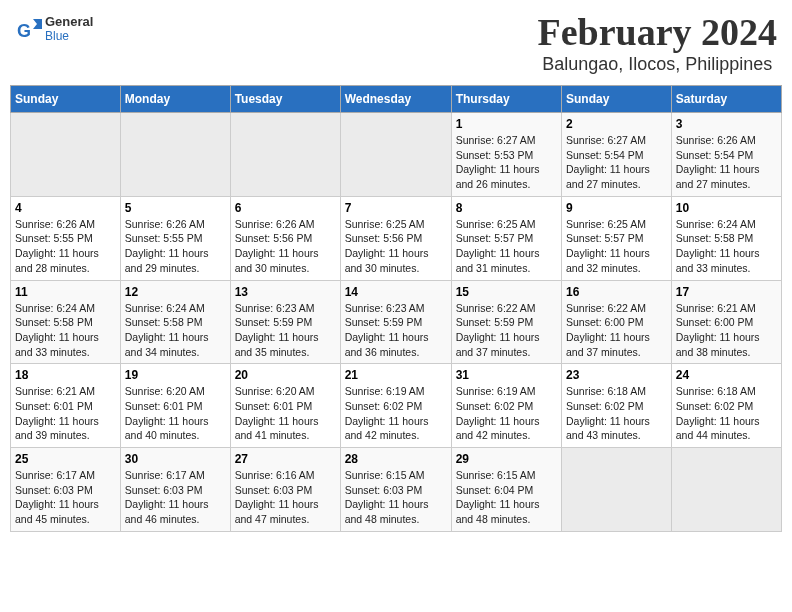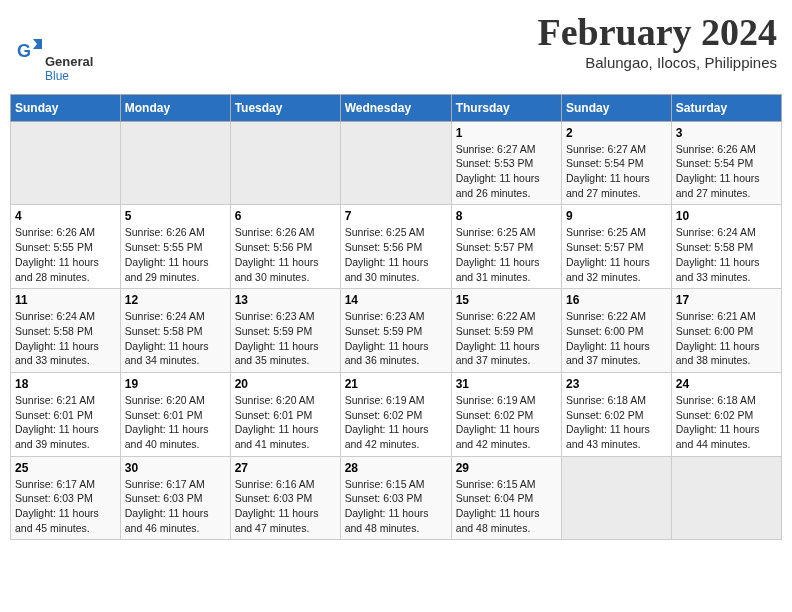--- a/index.html
+++ b/index.html
@@ -30,22 +30,23 @@
     .title-block {
       text-align: right;
     }
     .cal-title {
       font-size: 38px;
       font-weight: bold;
       color: #333;
       font-family: Liberation Serif, serif;
     }
     .cal-subtitle {
-      font-size: 15px;
+      font-size: 18px;
       color: #333;
+      text-align: center;
     }
     table {
       width: 100%;
       border-collapse: collapse;
       font-size: 11px;
     }
     thead tr th {
       background-color: #2970c0;
       color: #fff;
       padding: 6px 4px;
@@ -89,21 +90,21 @@
 <div class="header-area">
   <div class="logo">
     <svg class="logo-icon" viewBox="0 0 28 28">
       <rect x="0" y="0" width="28" height="28" fill="white"></rect>
 
       <text x="2" y="22" font-size="18" font-weight="bold" fill="#2970c0" font-family="Arial">G</text>
 
       <polygon points="18,4 27,4 27,14 18,14 22,9" fill="#2970c0"></polygon>
     </svg>
     <div>
-      <div style="font-size:13px;font-weight:bold;color:#333;line-height:1.15;margin-top:40px;">General</div>
+      <div style="font-size:13px;font-weight:bold;color:#333;line-height:1.15;">General</div>
       <div style="font-size:12px;font-weight:normal;color:#2970c0;line-height:1.15;">Blue</div>
     </div>
   </div>
   <div class="title-block">
     <div class="cal-title">February 2024</div>
     <div class="cal-subtitle">Balungao, Ilocos, Philippines</div>
   </div>
 </div>
 
 <table>

